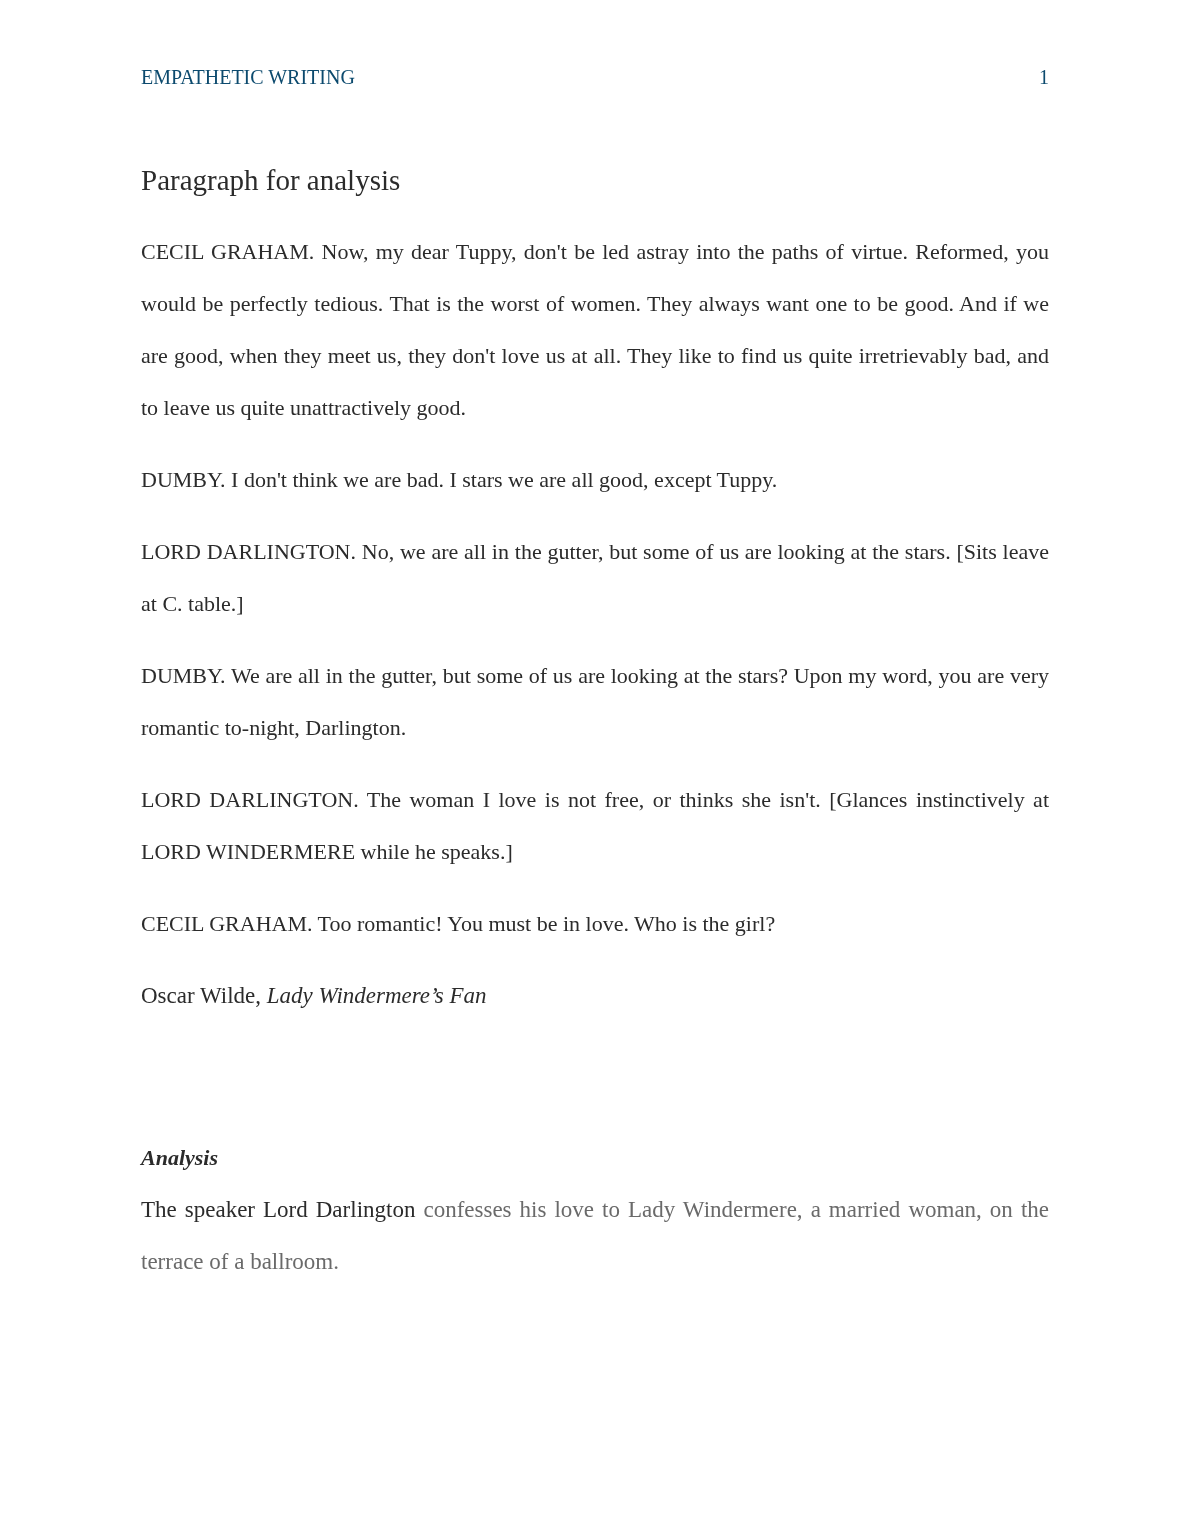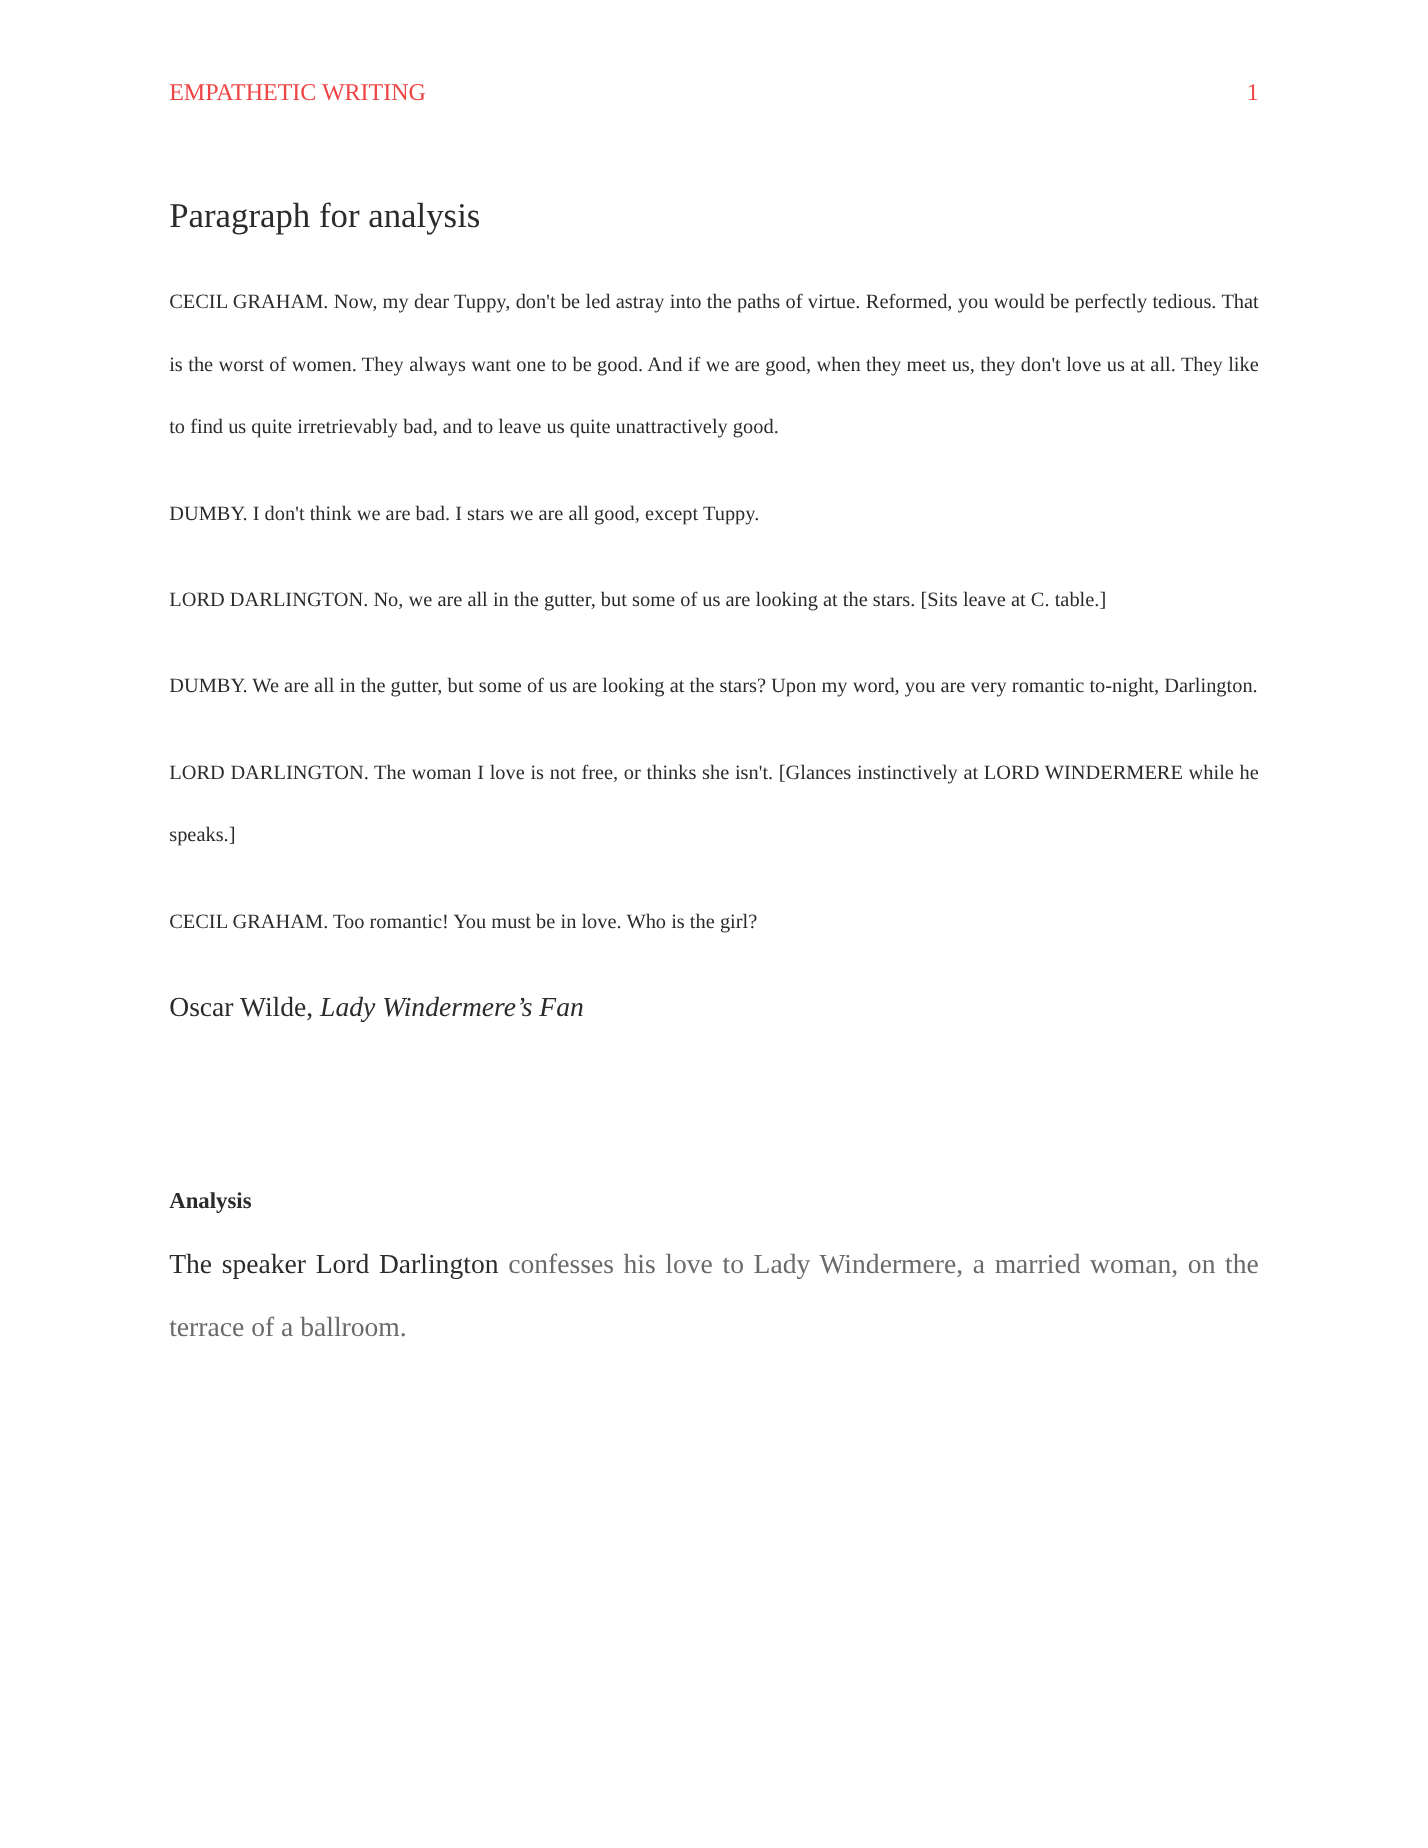--- a/index.html
+++ b/index.html
@@ -17,48 +17,49 @@
     font-family: "Liberation Serif", serif;
     color: #2b2b2b;
     overflow: hidden;
   }
   .running-header {
     display: flex;
     justify-content: space-between;
     align-items: baseline;
     font-size: 20px;
     line-height: 26px;
-    color: #ef4444;
+    color: #0c4a6e;
   }
   .doc-title {
     margin: 64px 0 0 0;
     font-size: 29px;
     font-weight: normal;
     line-height: 52px;
   }
   .para {
     margin: 20px 0 0 0;
-    font-size: 17px;
+    font-size: 22px;
     line-height: 52px;
     text-align: justify;
   }
   .attribution {
     margin: 20px 0 0 0;
     font-size: 23px;
     line-height: 52px;
     text-align: left;
   }
   .attribution .work-title {
     font-style: italic;
   }
   .analysis-title {
     margin: 110px 0 0 0;
-    font-size: 19px;
+    font-size: 22px;
     font-weight: bold;
     line-height: 52px;
+    font-style: italic;
   }
   .analysis-para {
     margin: 0;
     font-size: 23px;
     line-height: 52px;
     text-align: justify;
   }
   .ghost-text {
     color: #6a6a6a;
   }

